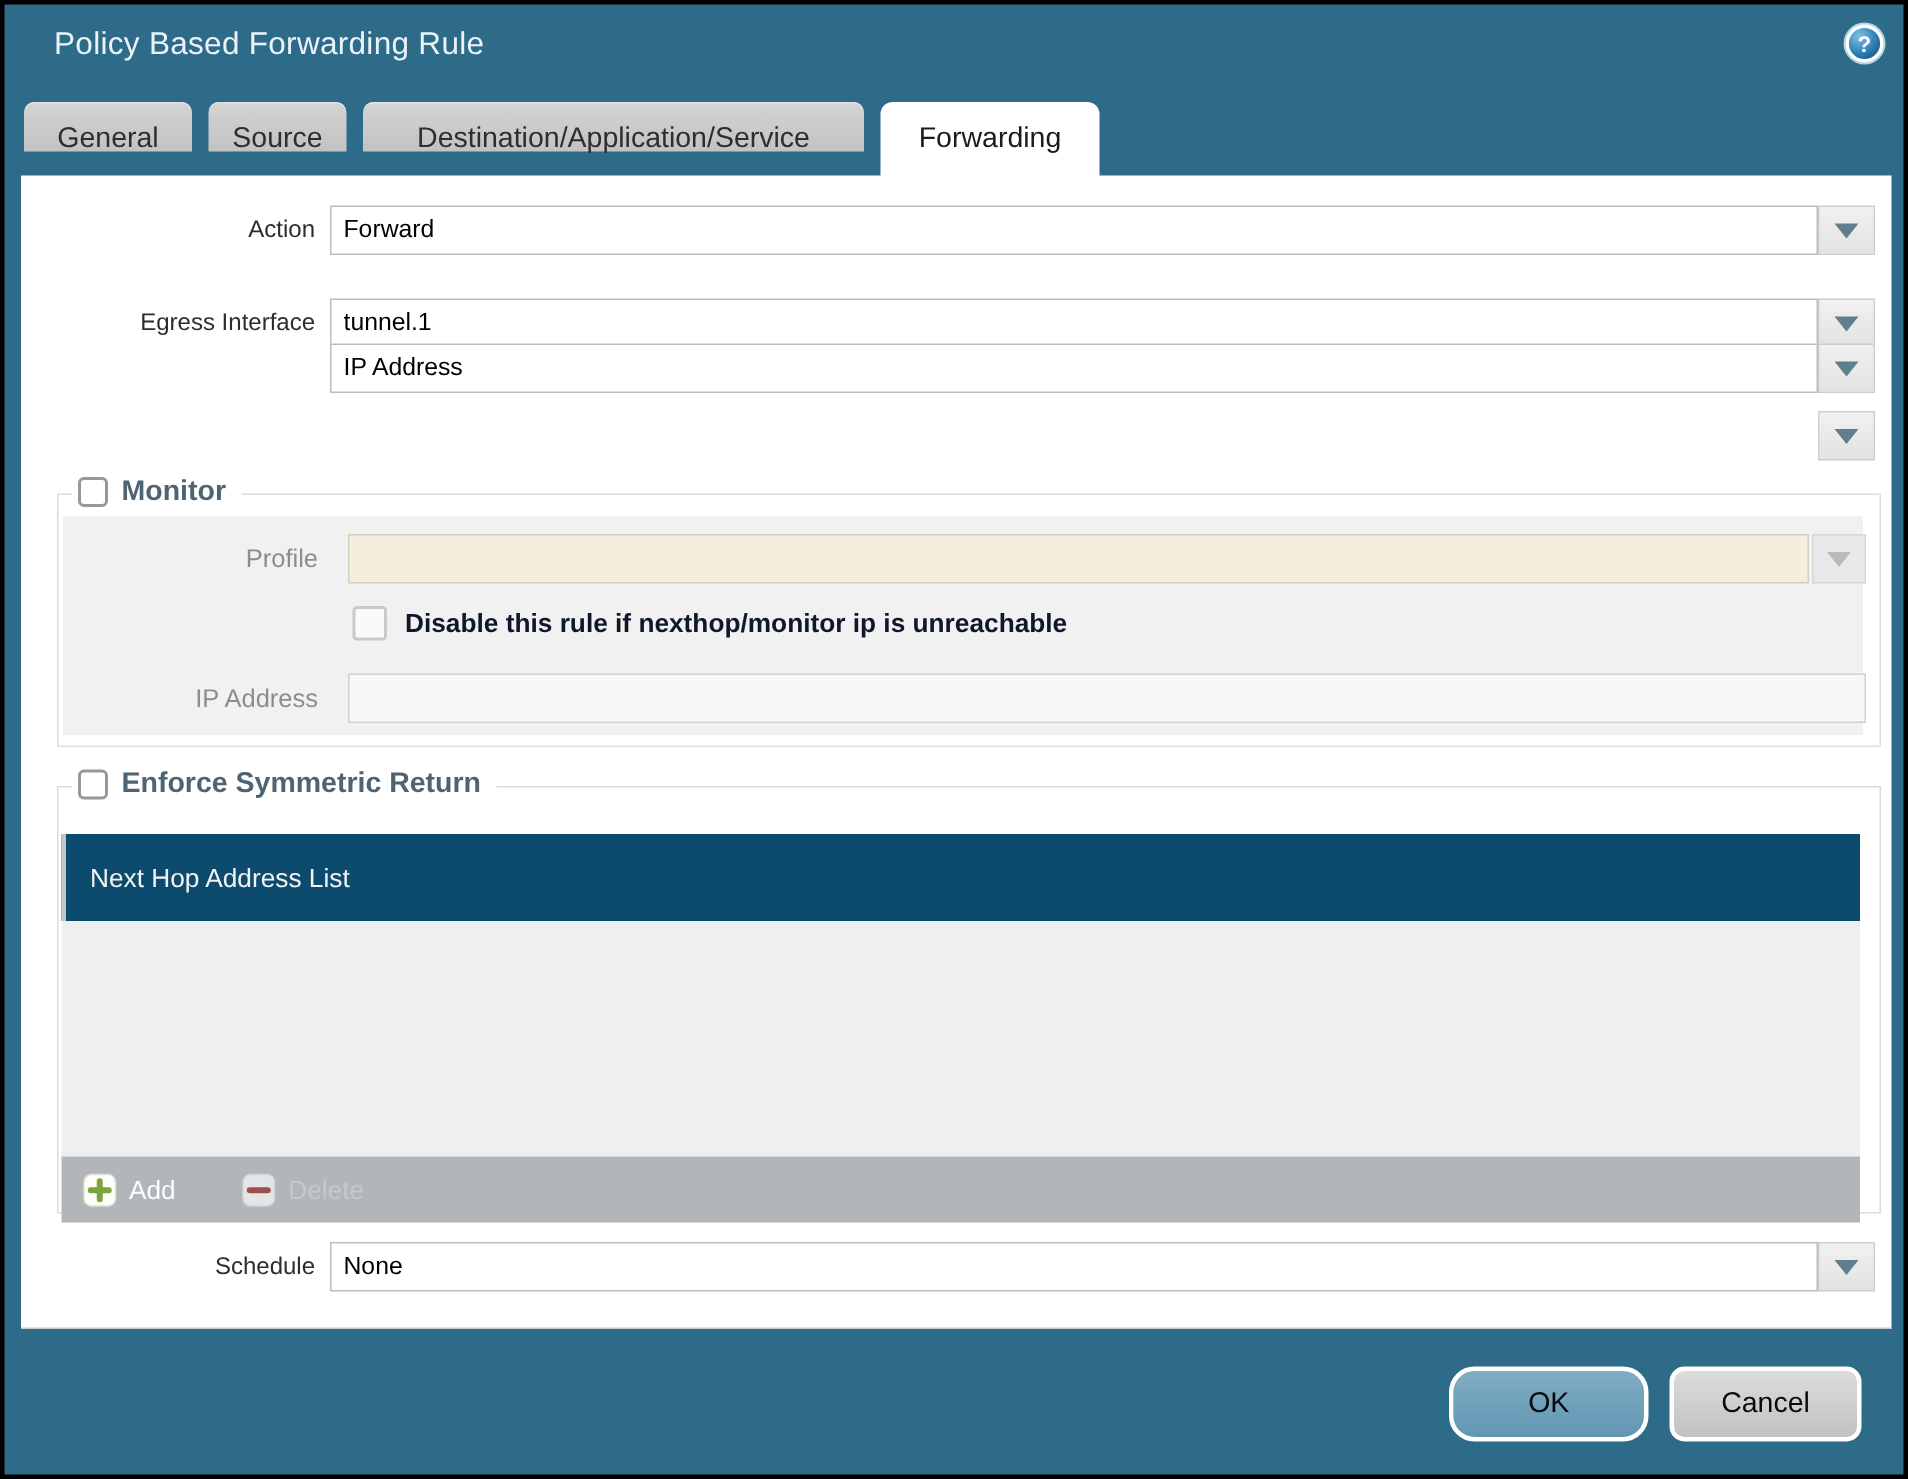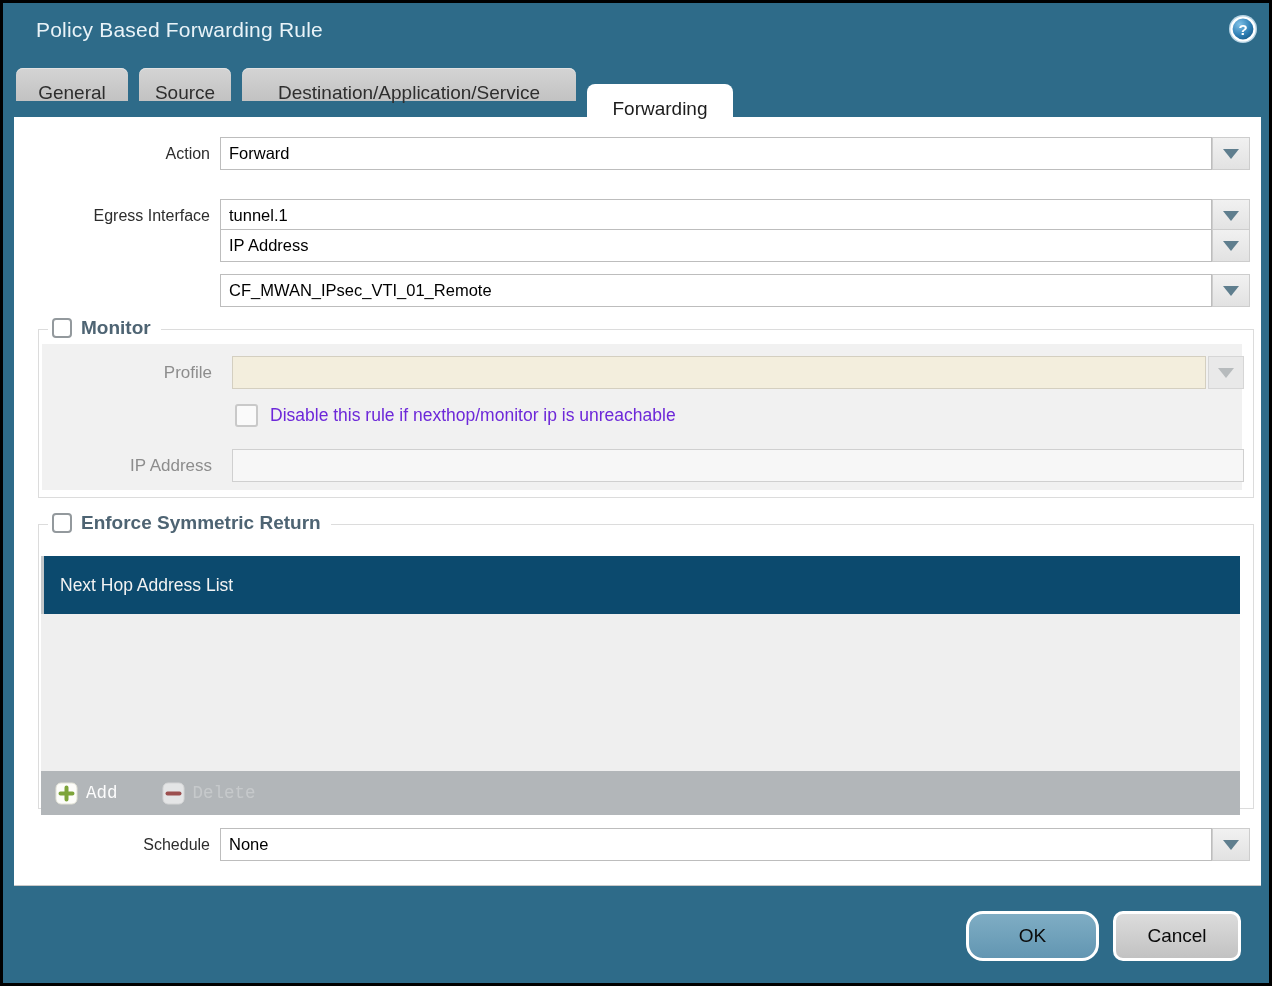--- a/index.html
+++ b/index.html
@@ -20,21 +20,21 @@
     height:33px;line-height:49px;text-align:center;font-size:19px;color:#2e2e2e;
     background:linear-gradient(180deg,#d4d4d4,#c2c2c2);
     border-radius:7px 7px 0 0;margin-right:11px;cursor:pointer;
     box-shadow:inset 0 1px 0 #e2e2e2;
   }
   .tab.t0{width:112px;}
   .tab.t1{width:92px;}
   .tab.t2{width:334px;}
   .tab.active{
     width:146px;background:#fff;height:51px;color:#1c1c1c;z-index:3;
-    border-radius:8px 8px 0 0;box-shadow:none;margin-top:16px;
+    border-radius:8px 8px 0 0;box-shadow:none;
   }
 
   
   .content{position:absolute;left:11px;top:114px;width:1247px;height:768px;background:#fff;
     border-bottom:1px solid #c9c9c9;}
 
   .flabel{position:absolute;width:196px;text-align:right;font-size:16px;color:#2d2d2d;line-height:33px;}
   .tinput{position:absolute;left:206px;width:992px;height:33px;border:1px solid #bdbdbd;
     box-sizing:border-box;font-family:"Liberation Sans",sans-serif;font-size:16.5px;color:#000;
     padding:0 8px;background:#fff;outline:none;}
@@ -60,28 +60,28 @@
   .plabel{position:absolute;width:170px;text-align:right;font-size:17px;color:#8d8d8d;line-height:33px;}
   .pinput{position:absolute;left:190px;height:33px;box-sizing:border-box;border:1px solid #d0d0d0;
     font-family:"Liberation Sans",sans-serif;font-size:16px;padding:0 8px;outline:none;}
   .profile-in{top:12px;width:974px;background:#f3eedd;border-color:#d4cfc0;}
   .ip-in{top:105px;width:1012px;background:#f7f7f7;}
   .pdd{position:absolute;left:1166px;top:12px;width:36px;height:33px;box-sizing:border-box;
     background:#e9e9e9;border:1px solid #d6d6d6;display:flex;align-items:center;justify-content:center;}
   .pl1{top:12px;} .pl2{top:105px;}
   .dis-row{position:absolute;left:193px;top:60px;display:flex;align-items:center;gap:12px;}
   .cbox.dis{width:23px;height:23px;border:2px solid #c9c9c9;background:#fafafa;border-radius:3px;}
-  .dis-txt{font-size:17.5px;color:#6d28d9;}
+  .dis-txt{font-size:17.5px;color:#0f172a;font-weight:bold;}
 
   
   .table{position:absolute;left:2px;top:31px;width:1199px;}
   .thead{height:58px;background:#0c4a6e;color:#f3f3f3;font-size:17.5px;display:flex;align-items:center;
     padding-left:16px;box-sizing:border-box;border-left:3px solid #c3c7ca;}
   .tbody{height:157px;background:#efefef;}
-  .tfoot{height:44px;background:#b2b6b9;display:flex;align-items:center;gap:44px;padding-left:14px;font-family:Liberation Mono, monospace;}
+  .tfoot{height:44px;background:#b2b6b9;display:flex;align-items:center;gap:44px;padding-left:14px;}
   .tblbtn{display:flex;align-items:center;gap:8px;font-size:17.5px;cursor:pointer;}
   .tblbtn.add{color:#fdfdfd;}
   .tblbtn.del{color:#c6c9cb;cursor:default;}
 
   
   .fbtn{position:absolute;top:908px;height:50px;box-sizing:border-box;border:3px solid #fff;
     border-radius:10px;font-family:"Liberation Sans",sans-serif;font-size:19px;color:#0a0a0a;
     display:flex;align-items:center;justify-content:center;cursor:pointer;}
   .ok{left:963px;width:133px;background:linear-gradient(180deg,#7fadc4,#6296b2);border-radius:17px;}
   .cancel{left:1110px;width:128px;background:linear-gradient(180deg,#dcdcdc,#c2c2c2);}
@@ -127,21 +127,20 @@
     <input class="tinput r-egress" value="tunnel.1" style="">
     <div class="ddbtn r-egress">
       <span class="tri"></span>
     </div>
 
     <input class="tinput r-nexthop" value="IP Address" style="">
     <div class="ddbtn r-nexthop">
       <span class="tri"></span>
     </div>
 
-    <input class="tinput r-nhaddr" value="CF_MWAN_IPsec_VTI_01_Remote" style="">
     <div class="ddbtn r-nhaddr">
       <span class="tri"></span>
     </div>
 
     <div class="group g-monitor">
       <div class="legend">
         <span class="cbox"></span>
         <span>Monitor</span>
       </div>
       <div class="panel">

